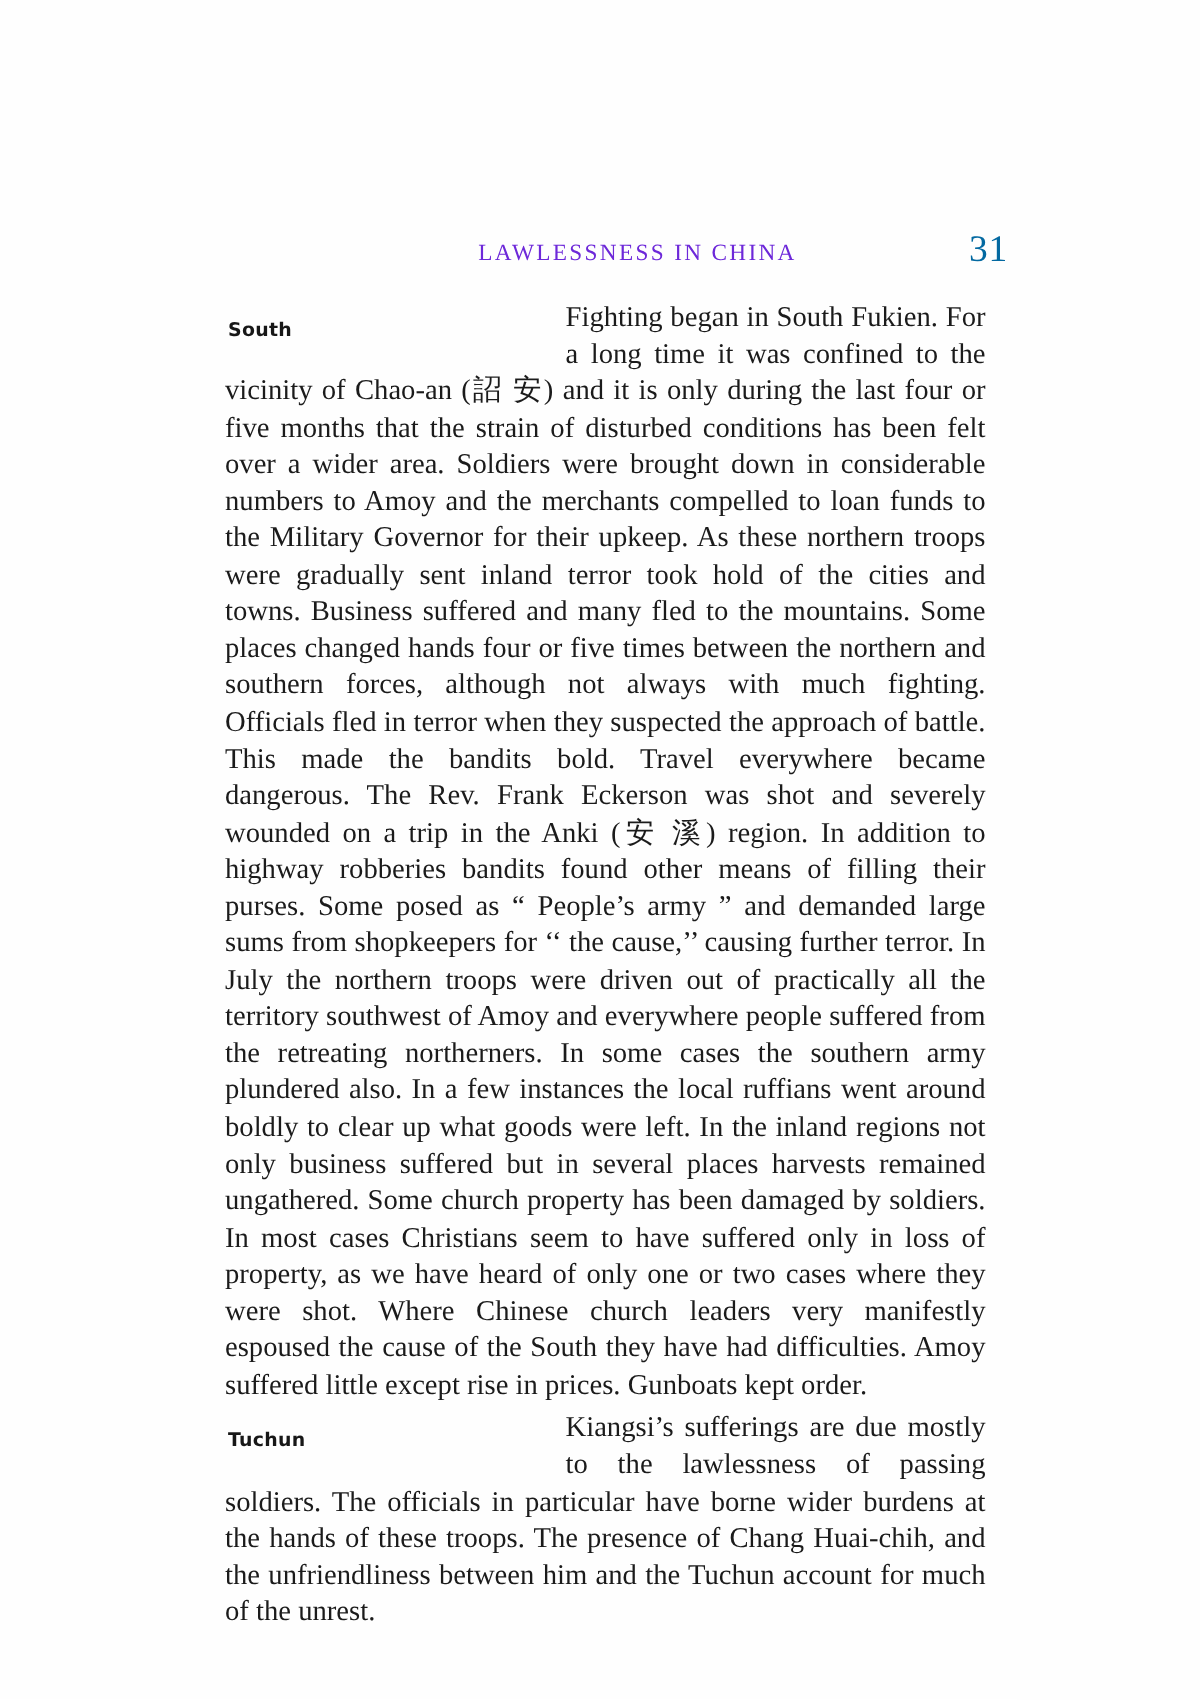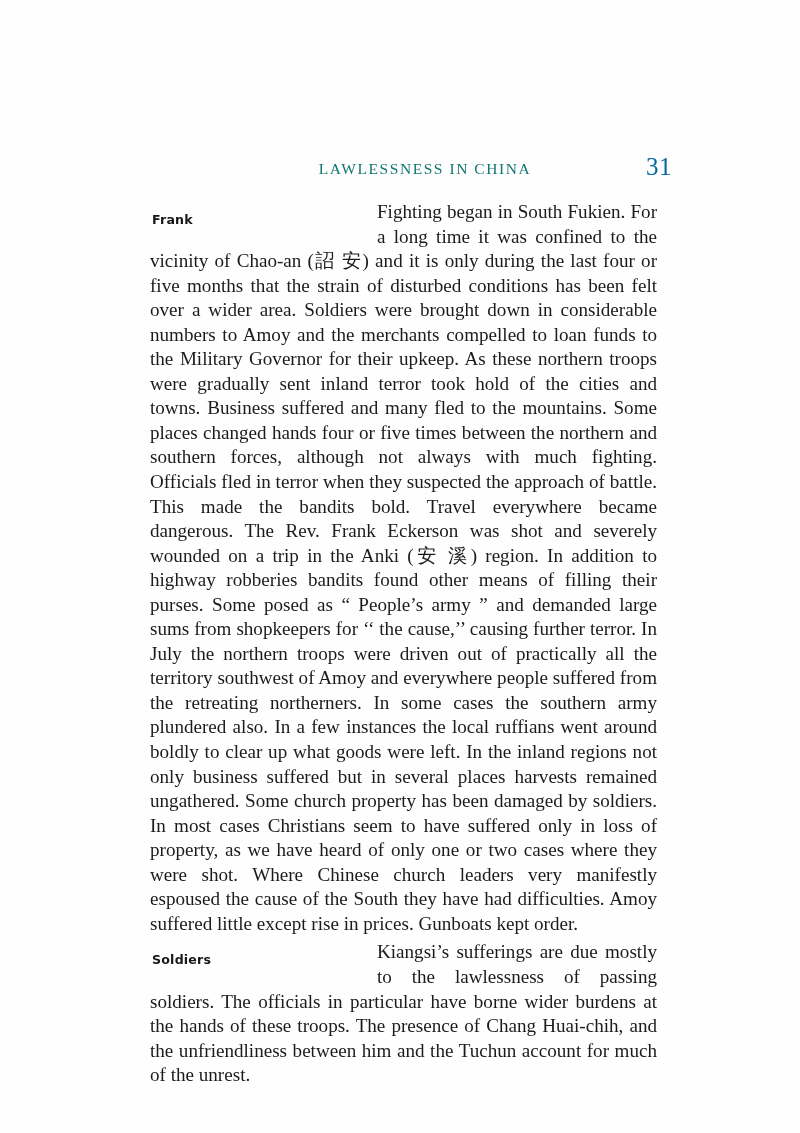--- a/index.html
+++ b/index.html
@@ -34,21 +34,21 @@
   }
   .running-head-title {
     position: absolute;
     left: 0;
     right: 0;
     text-align: center;
     font-family: "Liberation Serif", "DejaVu Serif", serif;
     font-size: 15.5px;
     letter-spacing: 1.55px;
     text-transform: uppercase;
-    color: #0f766e;
+    color: #6d28d9;
     white-space: pre;
     padding-left: 18px;
     margin-left: 32px;
   }
   .folio {
     position: absolute;
     right: 128px;
     top: -7px;
     font-size: 25px;
     color: #0369a1;
@@ -104,24 +104,24 @@
 
   <div class="running-head">
     <div class="running-head-title">Lawlessness in China</div>
     <div class="folio">31</div>
   </div>
 
   <div class="textblock">
 
     <p class="para">
       <span class="notch"></span>
-      <span class="sidenote">Frank</span>
+      <span class="sidenote">South</span>
       <span>Fighting began in South Fukien.  For a long time it was confined to the vicinity of Chao-an (詔 安) and it is only during the last four or five months that the strain of disturbed conditions has been felt over a wider area.  Soldiers were brought down in considerable numbers to Amoy and the merchants compelled to loan funds to the Military Governor for their upkeep.  As these northern troops were gradually sent inland terror took hold of the cities and towns.  Business suffered and many fled to the mountains.  Some places changed hands four or five times between the northern and southern forces, although not always with much fighting.  Officials fled in terror when they suspected the approach of battle.  This made the bandits bold.  Travel everywhere became dangerous.  The Rev. Frank Eckerson was shot and severely wounded on a trip in the Anki (安 溪) region.  In addition to highway robberies bandits found other means of filling their purses.  Some posed as “ People’s army ” and demanded large sums from shopkeepers for ‘‘ the cause,’’ causing further terror.  In July the northern troops were driven out of practically all the territory southwest of Amoy and everywhere people suffered from the retreating northerners.  In some cases the southern army plundered also.  In a few instances the local ruffians went around boldly to clear up what goods were left.  In the inland regions not only business suffered but in several places harvests remained ungathered.  Some church property has been damaged by soldiers.  In most cases Christians seem to have suffered only in loss of property, as we have heard of only one or two cases where they were shot.  Where Chinese church leaders very manifestly espoused the cause of the South they have had difficulties.  Amoy suffered little except rise in prices.  Gunboats kept order.</span>
     </p>
 
     <p class="para">
       <span class="notch"></span>
-      <span class="sidenote">Soldiers</span>
+      <span class="sidenote">Tuchun</span>
       <span>Kiangsi’s sufferings are due mostly to the lawlessness of passing soldiers.  The officials in particular have borne wider burdens at the hands of these troops.  The presence of Chang Huai-chih, and the unfriendliness between him and the Tuchun account for much of the unrest.</span>
     </p>
 
   </div>
 </div>
 
 </body></html>

